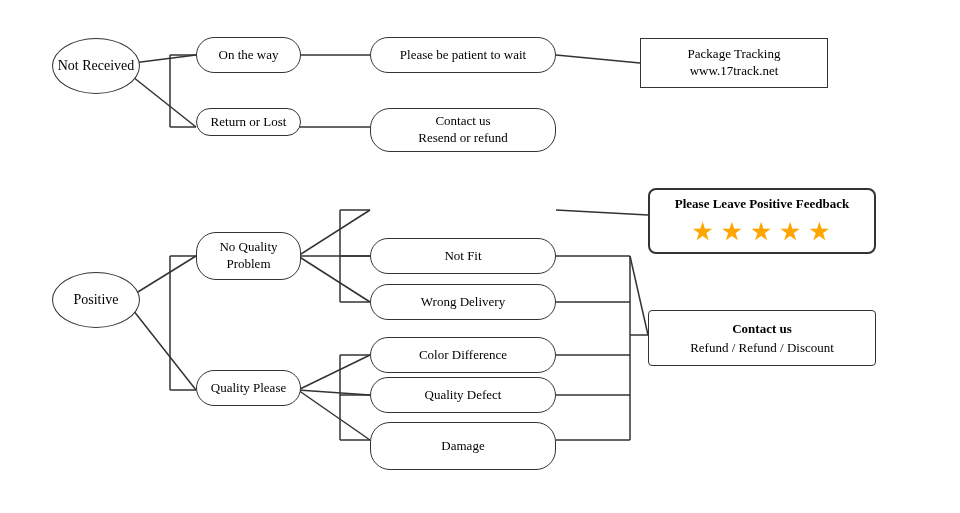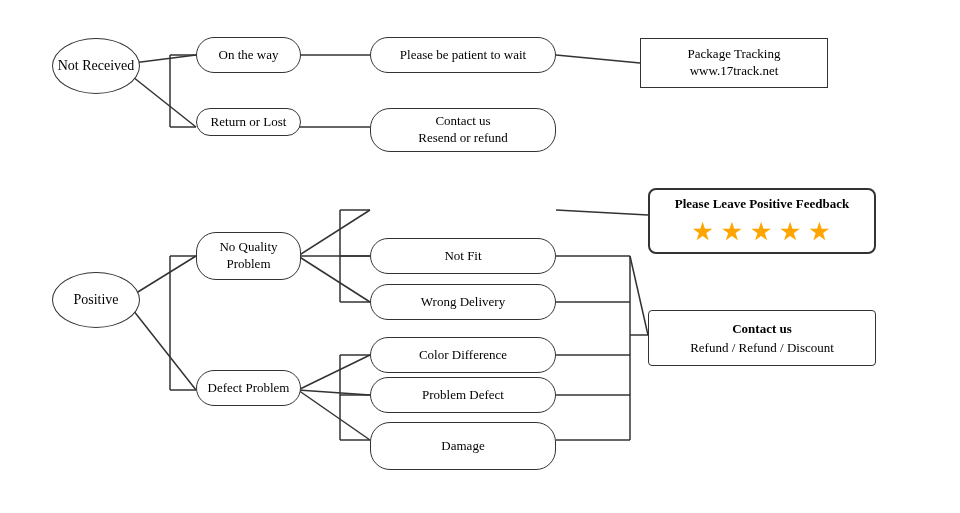--- a/index.html
+++ b/index.html
@@ -181,38 +181,38 @@
 
   <div class="node-ellipse" style="left:52px; top:272px; width:88px; height:56px;">
     <span>Positive</span>
   </div>
 
   <div class="node-rect" style="left:196px; top:232px; width:105px; height:48px;">
     <span>No Quality<br>Problem</span>
   </div>
 
   <div class="node-rect" style="left:196px; top:370px; width:105px; height:36px;">
-    <span>Defect Problem</span>
+    <span>Quality Please</span>
   </div>
 
 
   <div class="node-rect" style="left:370px; top:284px; width:186px; height:36px;">
     <span>Wrong Delivery</span>
   </div>
 
   <div class="node-rect" style="left:370px; top:238px; width:186px; height:36px;">
     <span>Not Fit</span>
   </div>
 
   <div class="node-rect" style="left:370px; top:337px; width:186px; height:36px;">
     <span>Color Difference</span>
   </div>
 
   <div class="node-rect" style="left:370px; top:377px; width:186px; height:36px;">
-    <span>Problem Defect</span>
+    <span>Quality Defect</span>
   </div>
 
   <div class="node-rect" style="left:370px; top:422px; width:186px; height:48px;">
     <span>Damage</span>
   </div>
 
   <div class="node-feedback" style="left:648px; top:188px; width:228px; height:66px;">
     <span style="font-size:13px; font-weight:bold;">Please Leave Positive Feedback</span>
     <span class="stars">★ ★ ★ ★ ★</span>
   </div>

